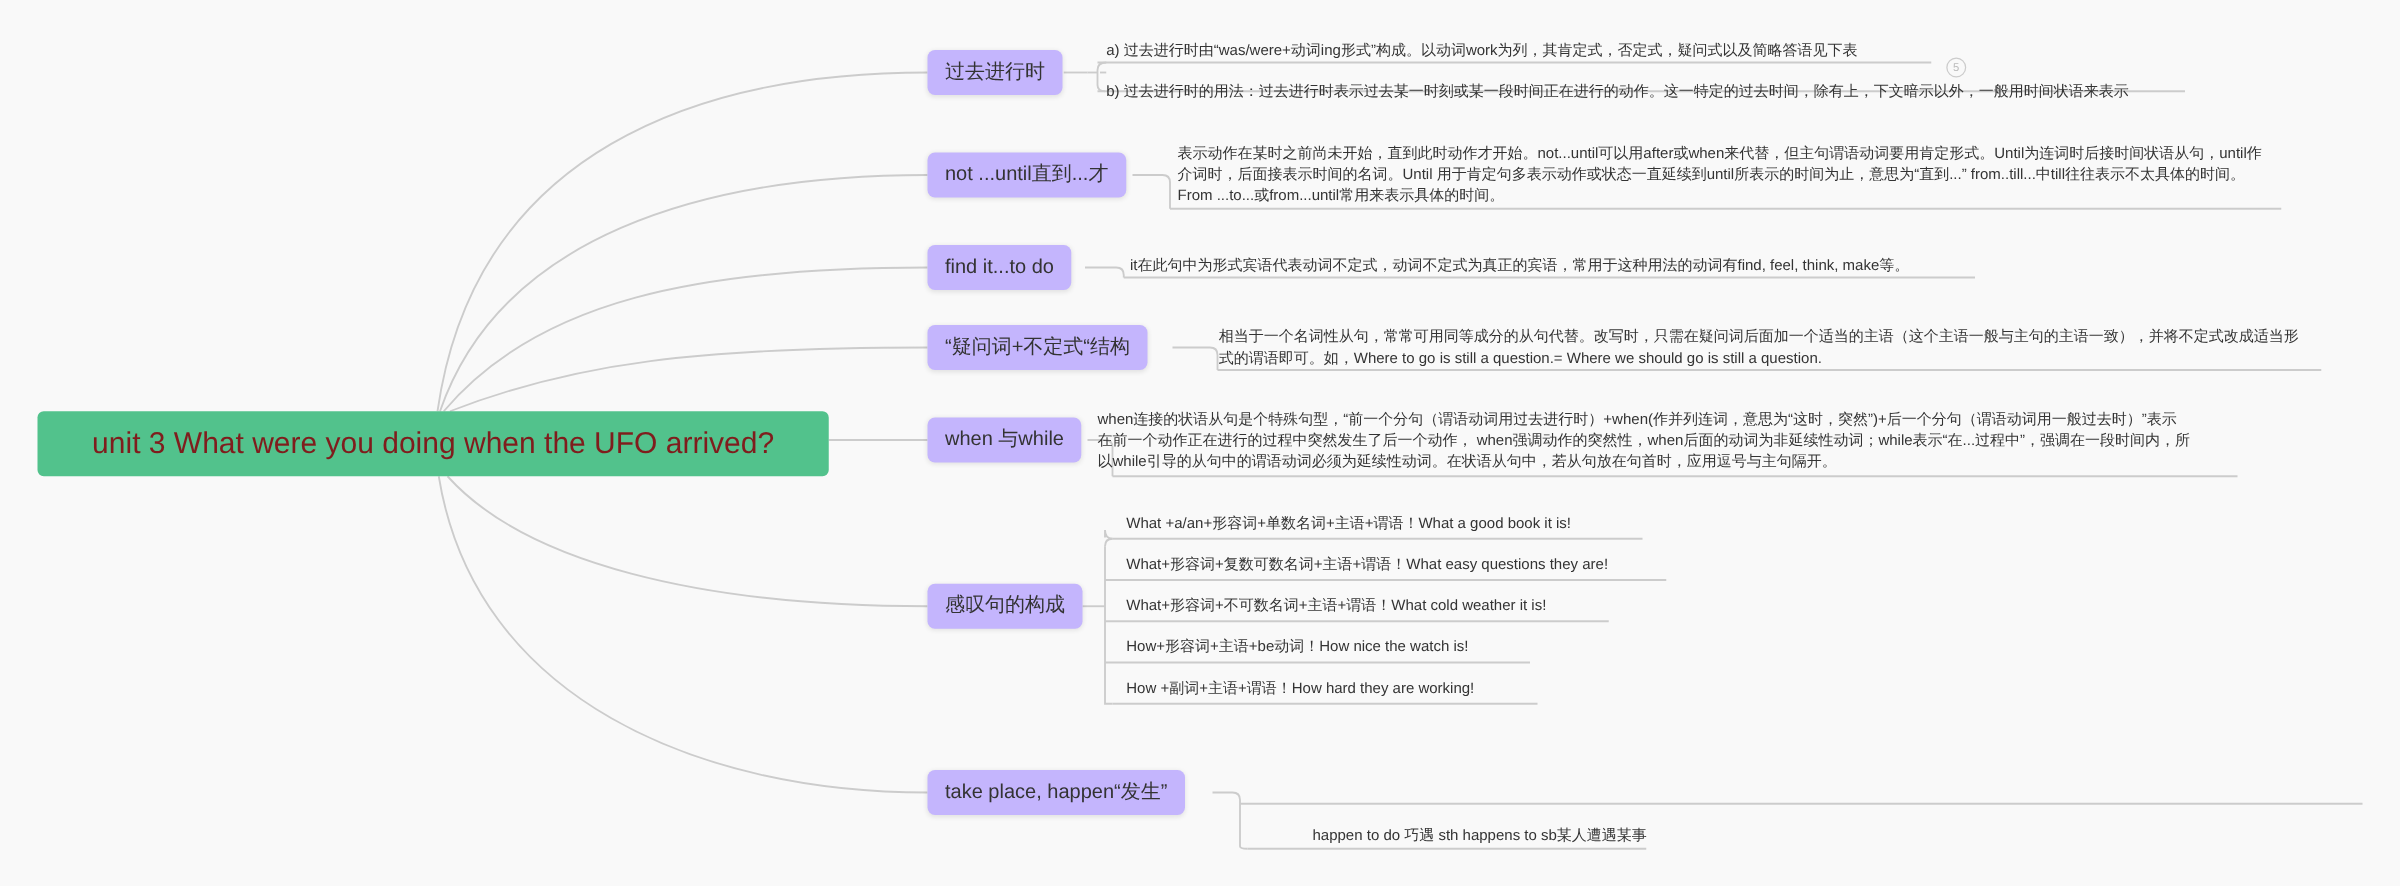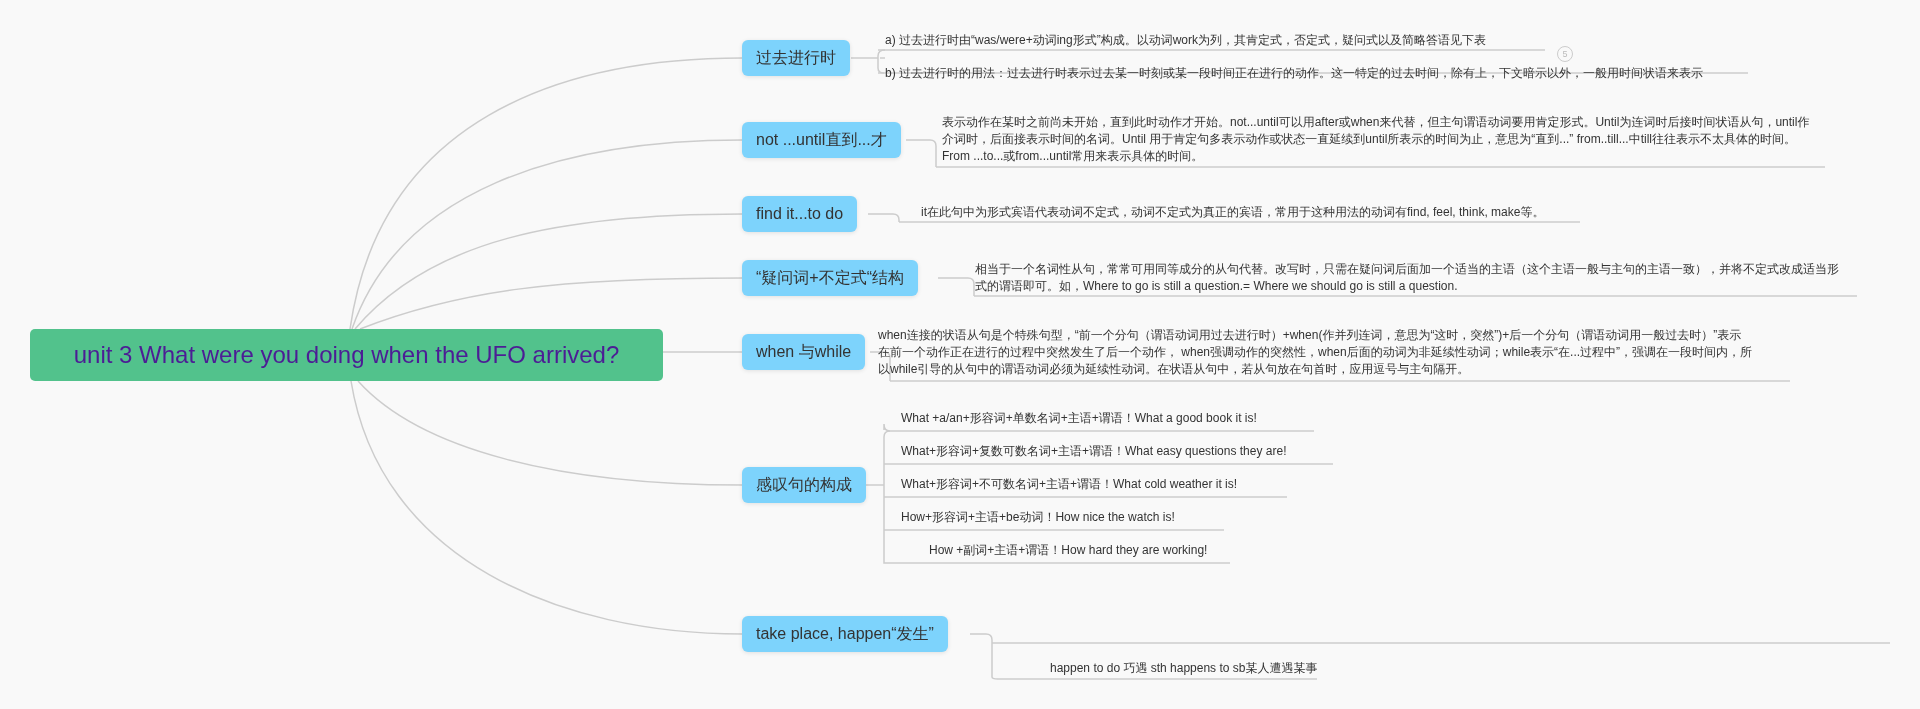--- a/index.html
+++ b/index.html
@@ -6,26 +6,26 @@
   body {
     width:1920px; height:709px; overflow:hidden; position:relative;
     background:#f9f9f9;
     font-family:"DejaVu Sans","Liberation Sans",sans-serif;
     color:#333;
   }
   #canvas { position:absolute; left:0; top:0; width:1920px; height:709px; }
   svg.links { position:absolute; left:0; top:0; width:1920px; height:709px; pointer-events:none; }
   .root {
     position:absolute; left:30px; top:329px; width:633px; height:52px;
-    background:#52c28c; border-radius:5px; color:#4c1d95;
+    background:#52c28c; border-radius:5px; color:#7f1d1d;
     font-size:24px; line-height:52px; text-align:center; white-space:nowrap;
     font-family:"Liberation Sans","DejaVu Sans",sans-serif;
   }
   .topic {
-    position:absolute; background:#7dd3fc; border-radius:6px;
+    position:absolute; background:#c4b5fd; border-radius:6px;
     box-shadow:0 1px 4px rgba(0,0,0,0.10);
     font-size:16px; color:#333; white-space:nowrap;
     padding:0 14px; height:36px; line-height:36px;
     font-family:"Liberation Sans","DejaVu Sans",sans-serif;
   }
   .leaf {
     position:absolute; font-size:12px; line-height:17px; color:#333;
     font-family:"Liberation Sans","DejaVu Sans",sans-serif;
   }
   .leaf .txt { display:block; padding:0 0 3px 0; }
@@ -96,21 +96,21 @@
   <div class="leaf" style="left:885px;top:65px;">
     <span class="txt">b) 过去进行时的用法：过去进行时表示过去某一时刻或某一段时间正在进行的动作。这一特定的过去时间，除有上，下文暗示以外，一般用时间状语来表示</span>
   </div>
 
   <div class="topic" style="left:742px;top:122px;">not ...until直到...才</div>
   <div class="leaf" style="left:942px;top:114px;width:870px;">
     <span class="txt">表示动作在某时之前尚未开始，直到此时动作才开始。not...until可以用after或when来代替，但主句谓语动词要用肯定形式。Until为连词时后接时间状语从句，until作介词时，后面接表示时间的名词。Until 用于肯定句多表示动作或状态一直延续到until所表示的时间为止，意思为“直到...” from..till...中till往往表示不太具体的时间。From ...to...或from...until常用来表示具体的时间。</span>
   </div>
 
   <div class="topic" style="left:742px;top:196px;">find it...to do</div>
-  <div class="leaf" style="left:904px;top:204px;margin-left:17px;">
+  <div class="leaf" style="left:904px;top:204px;">
     <span class="txt">it在此句中为形式宾语代表动词不定式，动词不定式为真正的宾语，常用于这种用法的动词有find, feel, think, make等。</span>
   </div>
 
   <div class="topic" style="left:742px;top:260px;">“疑问词+不定式“结构</div>
   <div class="leaf" style="left:975px;top:261px;width:870px;">
     <span class="txt">相当于一个名词性从句，常常可用同等成分的从句代替。改写时，只需在疑问词后面加一个适当的主语（这个主语一般与主句的主语一致），并将不定式改成适当形式的谓语即可。如，Where to go is still a question.= Where we should go is still a question.</span>
   </div>
 
   <div class="topic" style="left:742px;top:334px;">when 与while</div>
   <div class="leaf" style="left:878px;top:327px;width:875px;">
@@ -123,21 +123,21 @@
   </div>
   <div class="leaf" style="left:901px;top:410px;">
     <span class="txt">What +a/an+形容词+单数名词+主语+谓语！What a good book it is!</span>
   </div>
   <div class="leaf" style="left:901px;top:476px;">
     <span class="txt">What+形容词+不可数名词+主语+谓语！What cold weather it is!</span>
   </div>
   <div class="leaf" style="left:901px;top:509px;">
     <span class="txt">How+形容词+主语+be动词！How nice the watch is!</span>
   </div>
-  <div class="leaf" style="left:901px;top:542px;margin-left:28px;">
+  <div class="leaf" style="left:901px;top:542px;">
     <span class="txt">How +副词+主语+谓语！How hard they are working!</span>
   </div>
 
   <div class="topic" style="left:742px;top:616px;">take place, happen“发生”</div>
   <div class="leaf" style="left:1010px;top:660px;margin-left:40px;">
     <span class="txt">happen to do 巧遇 sth happens to sb某人遭遇某事</span>
   </div>
 
 </div>
 

